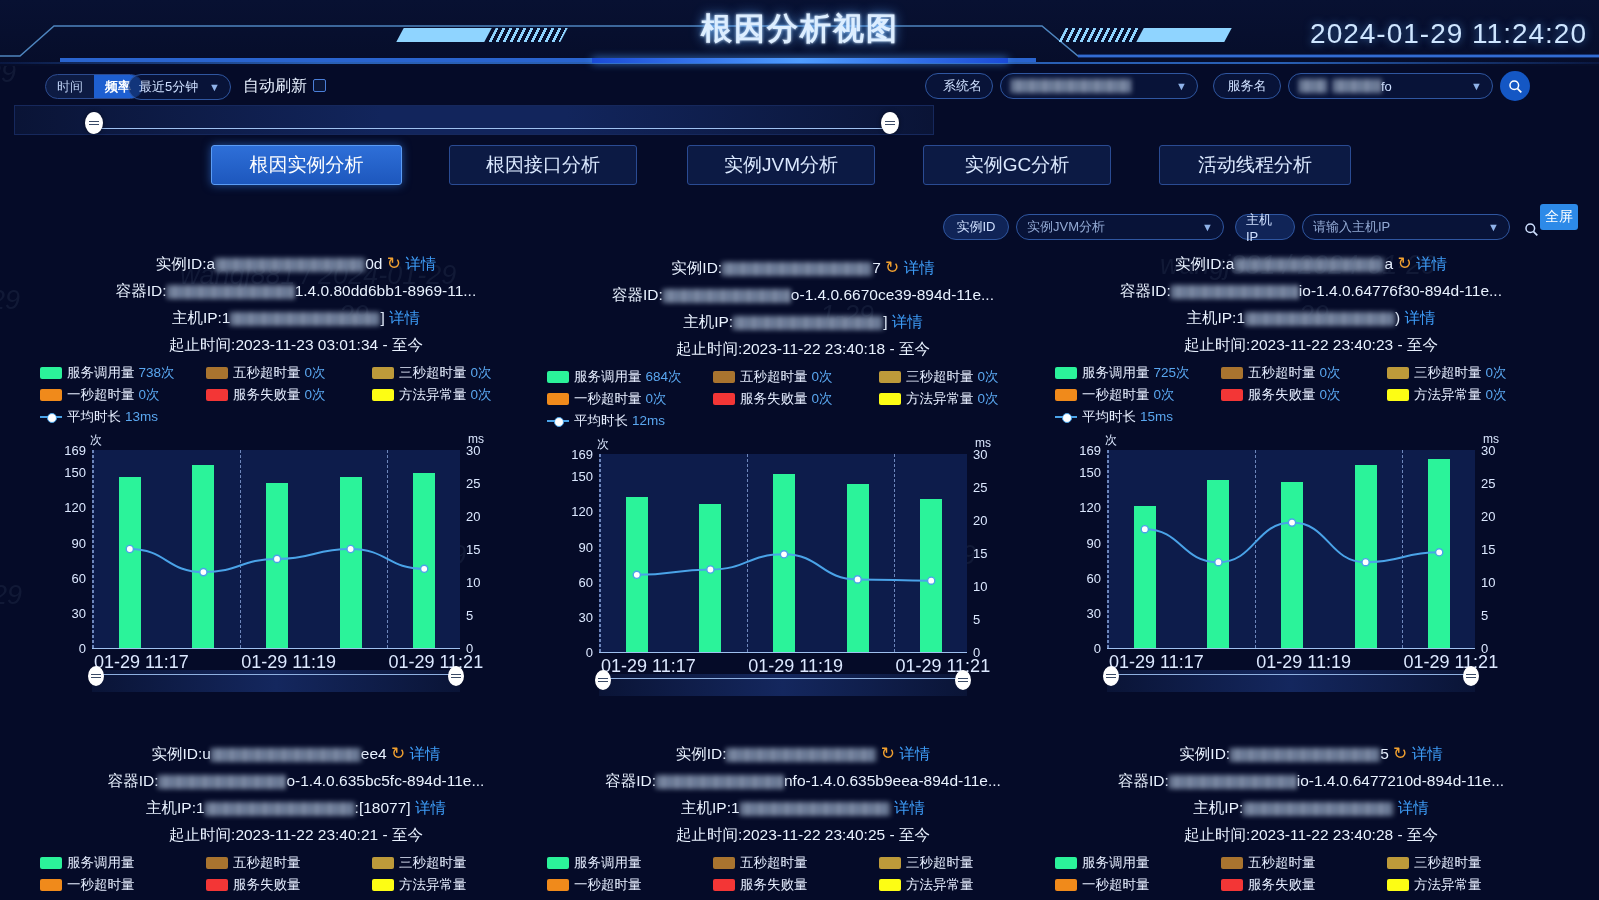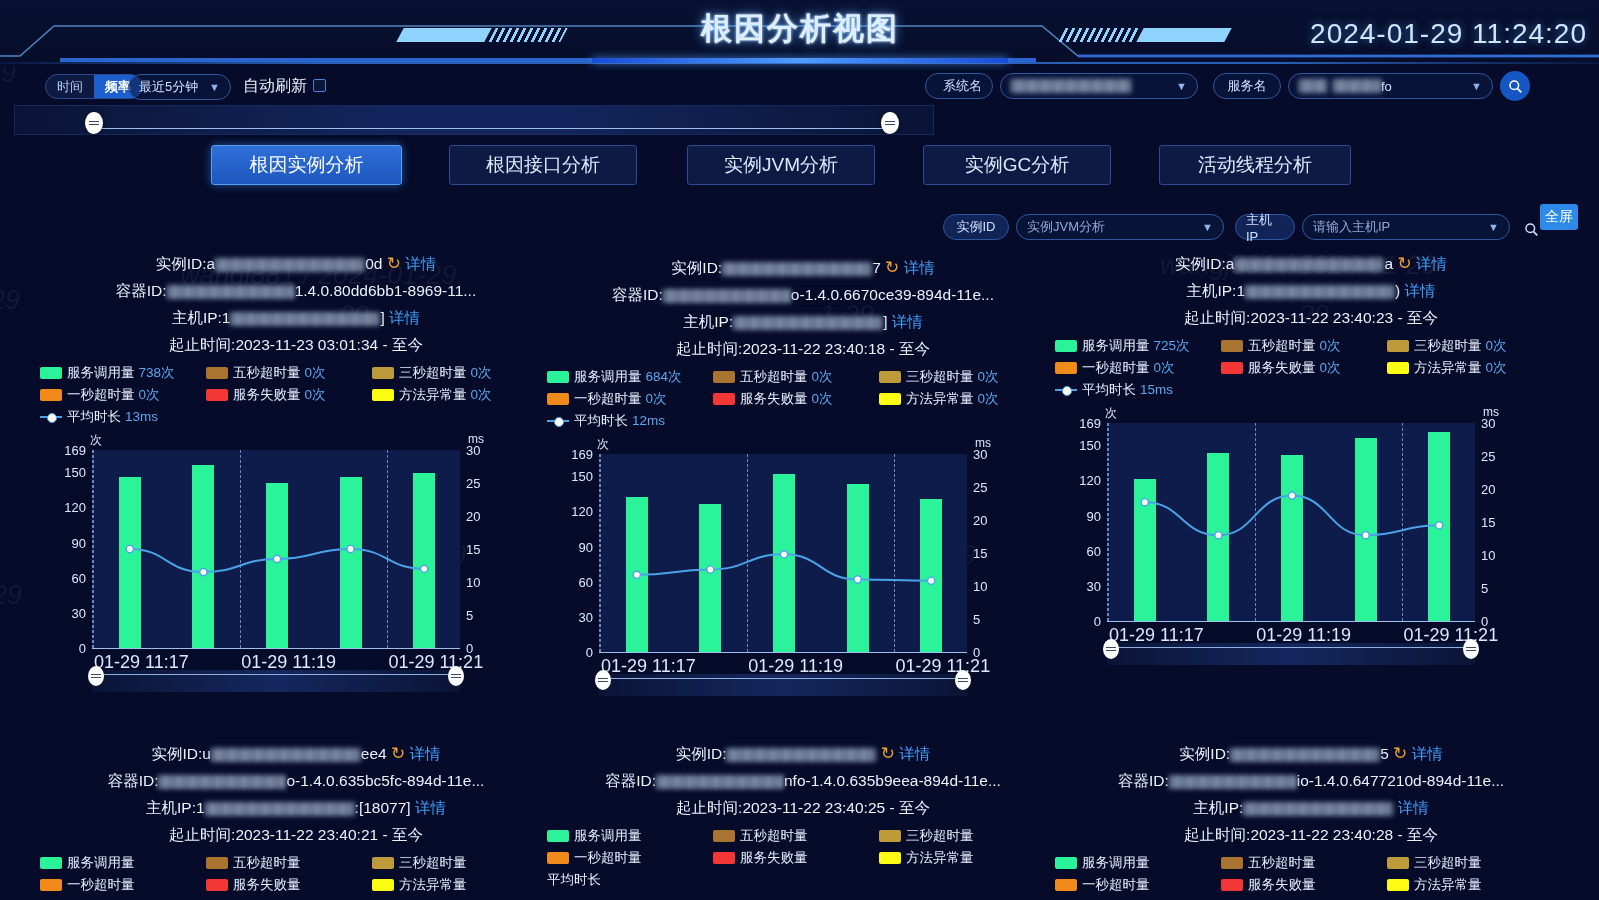--- a/index.html
+++ b/index.html
@@ -519,20 +519,21 @@
           <div class="zoomstrip">
             <div class="ztrack"></div>
             <div class="zhandle" style="left:-4px"></div>
             <div class="zhandle" style="left:356px"></div>
           </div>
         </div>
       </div>
       <div class="card" style="left: 1055px; top: 0px;">
         <div class="hdr">
           <div class="ln center"><span>实例ID:</span><span>a</span><span class="blur" style="width:150px"></span><span>a</span> <span class="refresh">↻</span> <span class="link">详情</span></div>
+          <div class="ln center"><span>容器ID:</span><span class="blur" style="width:128px"></span><span>io-1.4.0.64776f30-894d-11e...</span></div>
           <div class="ln center"><span>主机IP:</span><span>1</span><span class="blur" style="width:150px"></span><span>)</span> <span class="link">详情</span></div>
           <div class="ln center"><span>起止时间:</span><span>2023-11-22 23:40:23 - 至今</span></div>
         </div>
         <div class="legend">
           <div class="lgrow">
             <div class="lgitem">
               <span class="sw" style="background:#2bf39a"></span>
               <span>服务调用量</span>
               <span class="val">725次</span>
             </div>
@@ -661,20 +662,21 @@
           <div class="lgline">
             <span>平均时长</span>
             <span class="val"></span>
           </div>
         </div>
       </div>
       <div class="card" style="left: 547px; top: 490px;">
         <div class="hdr">
           <div class="ln center"><span>实例ID:</span><span></span><span class="blur" style="width:150px"></span><span></span> <span class="refresh">↻</span> <span class="link">详情</span></div>
           <div class="ln center"><span>容器ID:</span><span class="blur" style="width:128px"></span><span>nfo-1.4.0.635b9eea-894d-11e...</span></div>
+          <div class="ln center"><span>主机IP:</span><span>1</span><span class="blur" style="width:150px"></span><span></span> <span class="link">详情</span></div>
           <div class="ln center"><span>起止时间:</span><span>2023-11-22 23:40:25 - 至今</span></div>
         </div>
         <div class="legend">
           <div class="lgrow">
             <div class="lgitem">
               <span class="sw" style="background:#2bf39a"></span>
               <span>服务调用量</span>
               <span class="val"></span>
             </div>
             <div class="lgitem">

